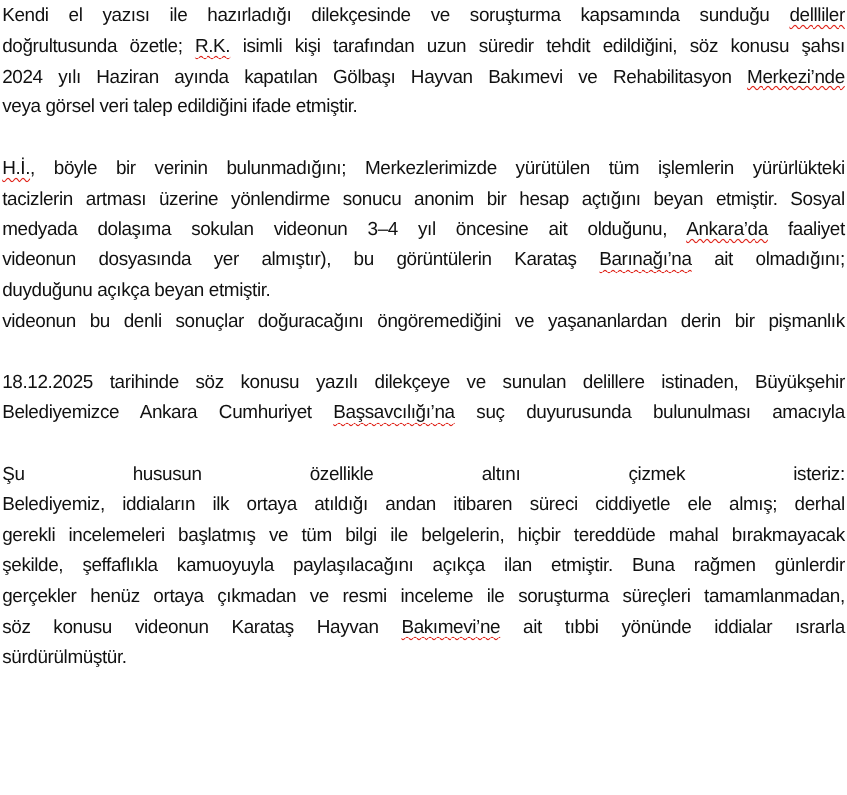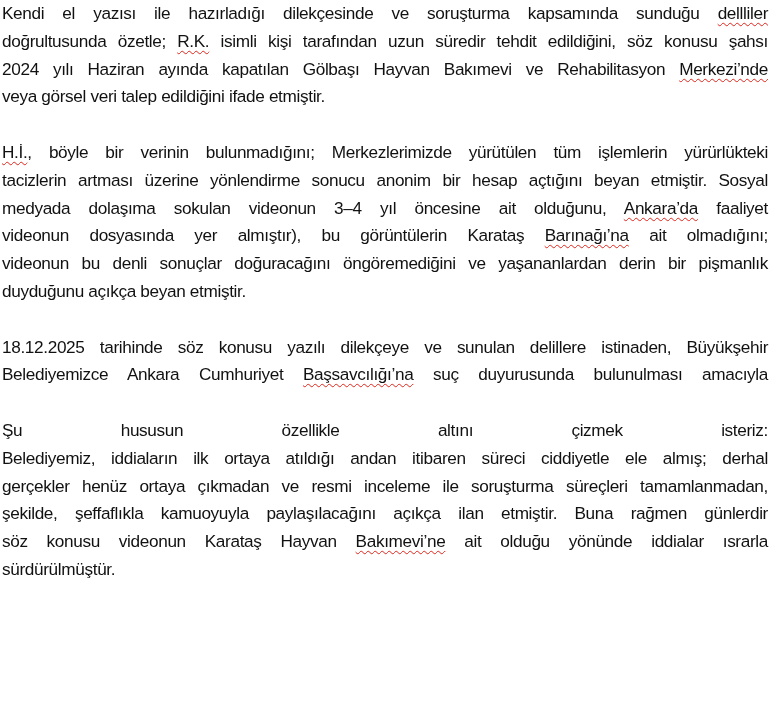--- a/index.html
+++ b/index.html
@@ -52,28 +52,29 @@
       <span class="line"><span>Kendi el yazısı ile hazırladığı dilekçesinde ve soruşturma kapsamında sunduğu </span><span class="spell">dellliler</span></span>
       <span class="line"><span>doğrultusunda özetle; </span><span class="spell">R.K.</span><span> isimli kişi tarafından uzun süredir tehdit edildiğini, söz konusu şahsı</span></span>
       <span class="line"><span>2024 yılı Haziran ayında kapatılan Gölbaşı Hayvan Bakımevi ve Rehabilitasyon </span><span class="spell">Merkezi’nde</span></span>
       <span class="line last"><span>veya görsel veri talep edildiğini ifade etmiştir.</span></span>
     </div>
     <div class="para">
       <span class="line"><span class="spell">H.İ.</span><span>, böyle bir verinin bulunmadığını; Merkezlerimizde yürütülen tüm işlemlerin yürürlükteki</span></span>
       <span class="line"><span>tacizlerin artması üzerine yönlendirme sonucu anonim bir hesap açtığını beyan etmiştir. Sosyal</span></span>
       <span class="line"><span>medyada dolaşıma sokulan videonun 3–4 yıl öncesine ait olduğunu, </span><span class="spell">Ankara’da</span><span> faaliyet</span></span>
       <span class="line"><span>videonun dosyasında yer almıştır), bu görüntülerin Karataş </span><span class="spell">Barınağı’na</span><span> ait olmadığını;</span></span>
+      <span class="line last"><span>duyduğunu açıkça beyan etmiştir.</span></span>
       <span class="line"><span>videonun bu denli sonuçlar doğuracağını öngöremediğini ve yaşananlardan derin bir pişmanlık</span></span>
-      <span class="line last"><span>duyduğunu açıkça beyan etmiştir.</span></span>
     </div>
     <div class="para">
       <span class="line"><span>18.12.2025 tarihinde söz konusu yazılı dilekçeye ve sunulan delillere istinaden, Büyükşehir</span></span>
       <span class="line"><span>Belediyemizce Ankara Cumhuriyet </span><span class="spell">Başsavcılığı’na</span><span> suç duyurusunda bulunulması amacıyla</span></span>
     </div>
     <div class="para">
       <span class="line"><span>Şu hususun özellikle altını çizmek isteriz:</span></span>
       <span class="line"><span>Belediyemiz, iddiaların ilk ortaya atıldığı andan itibaren süreci ciddiyetle ele almış; derhal</span></span>
+      <span class="line"><span>gerekli incelemeleri başlatmış ve tüm bilgi ile belgelerin, hiçbir tereddüde mahal bırakmayacak</span></span>
+      <span class="line"><span>şekilde, şeffaflıkla kamuoyuyla paylaşılacağını açıkça ilan etmiştir. Buna rağmen günlerdir</span></span>
       <span class="line"><span>gerçekler henüz ortaya çıkmadan ve resmi inceleme ile soruşturma süreçleri tamamlanmadan,</span></span>
-      <span class="line"><span>şekilde, şeffaflıkla kamuoyuyla paylaşılacağını açıkça ilan etmiştir. Buna rağmen günlerdir</span></span>
-      <span class="line"><span>söz konusu videonun Karataş Hayvan </span><span class="spell">Bakımevi’ne</span><span> ait olduğu yönünde iddialar ısrarla</span></span>
+      <span class="line"><span>söz konusu videonun Karataş Hayvan </span><span class="spell">Bakımevi’ne</span><span> ait tıbbi yönünde iddialar ısrarla</span></span>
       <span class="line last"><span>sürdürülmüştür.</span></span>
     </div>
   </div>
 
 </body></html>

